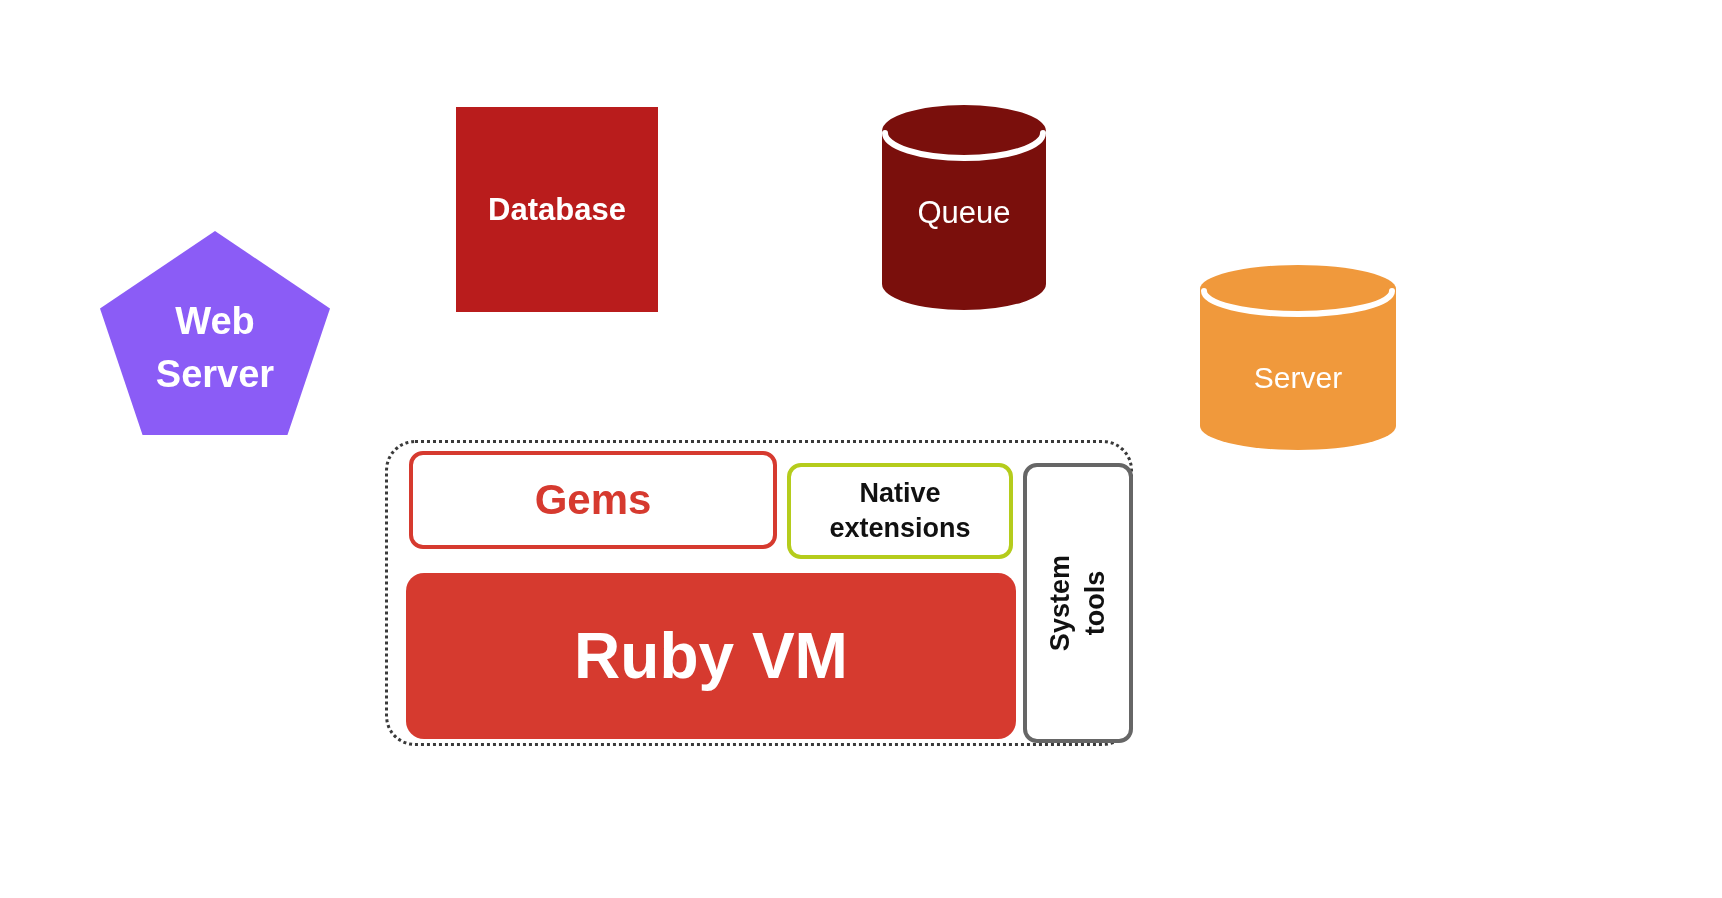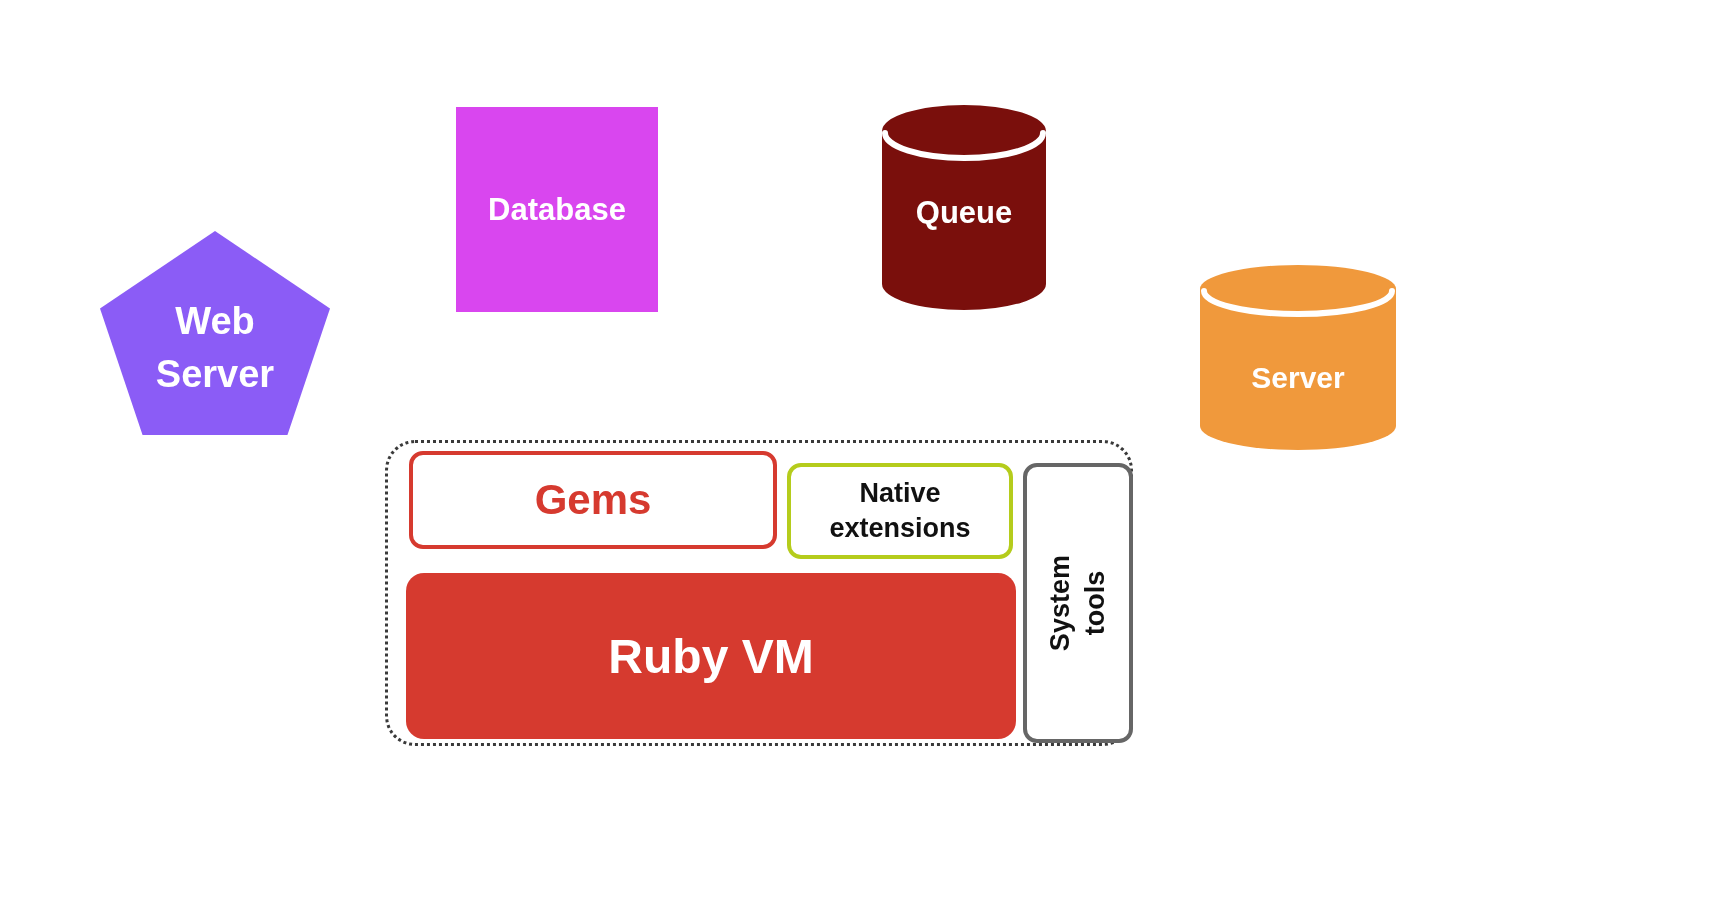--- a/index.html
+++ b/index.html
@@ -16,30 +16,30 @@
     clip-path:polygon(50% 0%,100% 38%,81.5% 100%,18.5% 100%,0% 38%);
     display:flex;align-items:center;justify-content:center;
   }
   .pentagon .label{
     color:#fff;font-size:38px;font-weight:700;text-align:center;
     white-space:pre-line;line-height:1.4;margin-top:30px;
   }
 
   
   .database{
-    left:456px;top:107px;width:202px;height:205px;background:#d946ef;
+    left:456px;top:107px;width:202px;height:205px;background:#b91c1c;
     display:flex;align-items:center;justify-content:center;
   }
   .database .label{color:#fff;font-size:31px;font-weight:700;}
 
   
   .cyl{position:absolute;}
   .cyl .label{
     position:absolute;left:0;right:0;text-align:center;
-    color:#fff;font-weight:700;
+    color:#fff;font-weight:400;
   }
   .queue{left:882px;top:105px;width:164px;height:205px;}
   .queue .label{top:90px;font-size:31px;}
   .storage{left:1200px;top:265px;width:196px;height:185px;}
   .storage .label{top:96px;font-size:30px;}
 
   
   .runtime{
     left:385px;top:440px;width:748px;height:306px;
     border:3px dotted #3a3a3a;border-radius:30px;box-sizing:border-box;
@@ -52,21 +52,21 @@
   .gems{left:21px;top:8px;width:368px;height:98px;border:4px solid #d63a2f;}
   .gems .label{color:#d63a2f;font-size:42px;font-weight:700;}
   .native{left:399px;top:20px;width:226px;height:96px;border:4px solid #b5cc1c;}
   .native .label{color:#111;font-size:27px;font-weight:600;text-align:center;line-height:1.3;padding:0 12px;}
   .systools{left:635px;top:20px;width:110px;height:280px;border:4px solid #666;}
   .systools .label{
     color:#111;font-size:27px;font-weight:600;
     transform:rotate(-90deg);white-space:pre-line;text-align:center;line-height:1.3;
   }
   .rubyvm{left:18px;top:130px;width:610px;height:166px;background:#d63a2f;border-radius:18px;border:none;}
-  .rubyvm .label{color:#fff;font-size:48px;font-weight:700;}
+  .rubyvm .label{color:#fff;font-size:64px;font-weight:700;}
 </style>
 </head>
 <body>
 
 <div class="abs pentagon">
   <div class="label">Web
 Server</div>
 </div>
 
 <div class="abs database">

